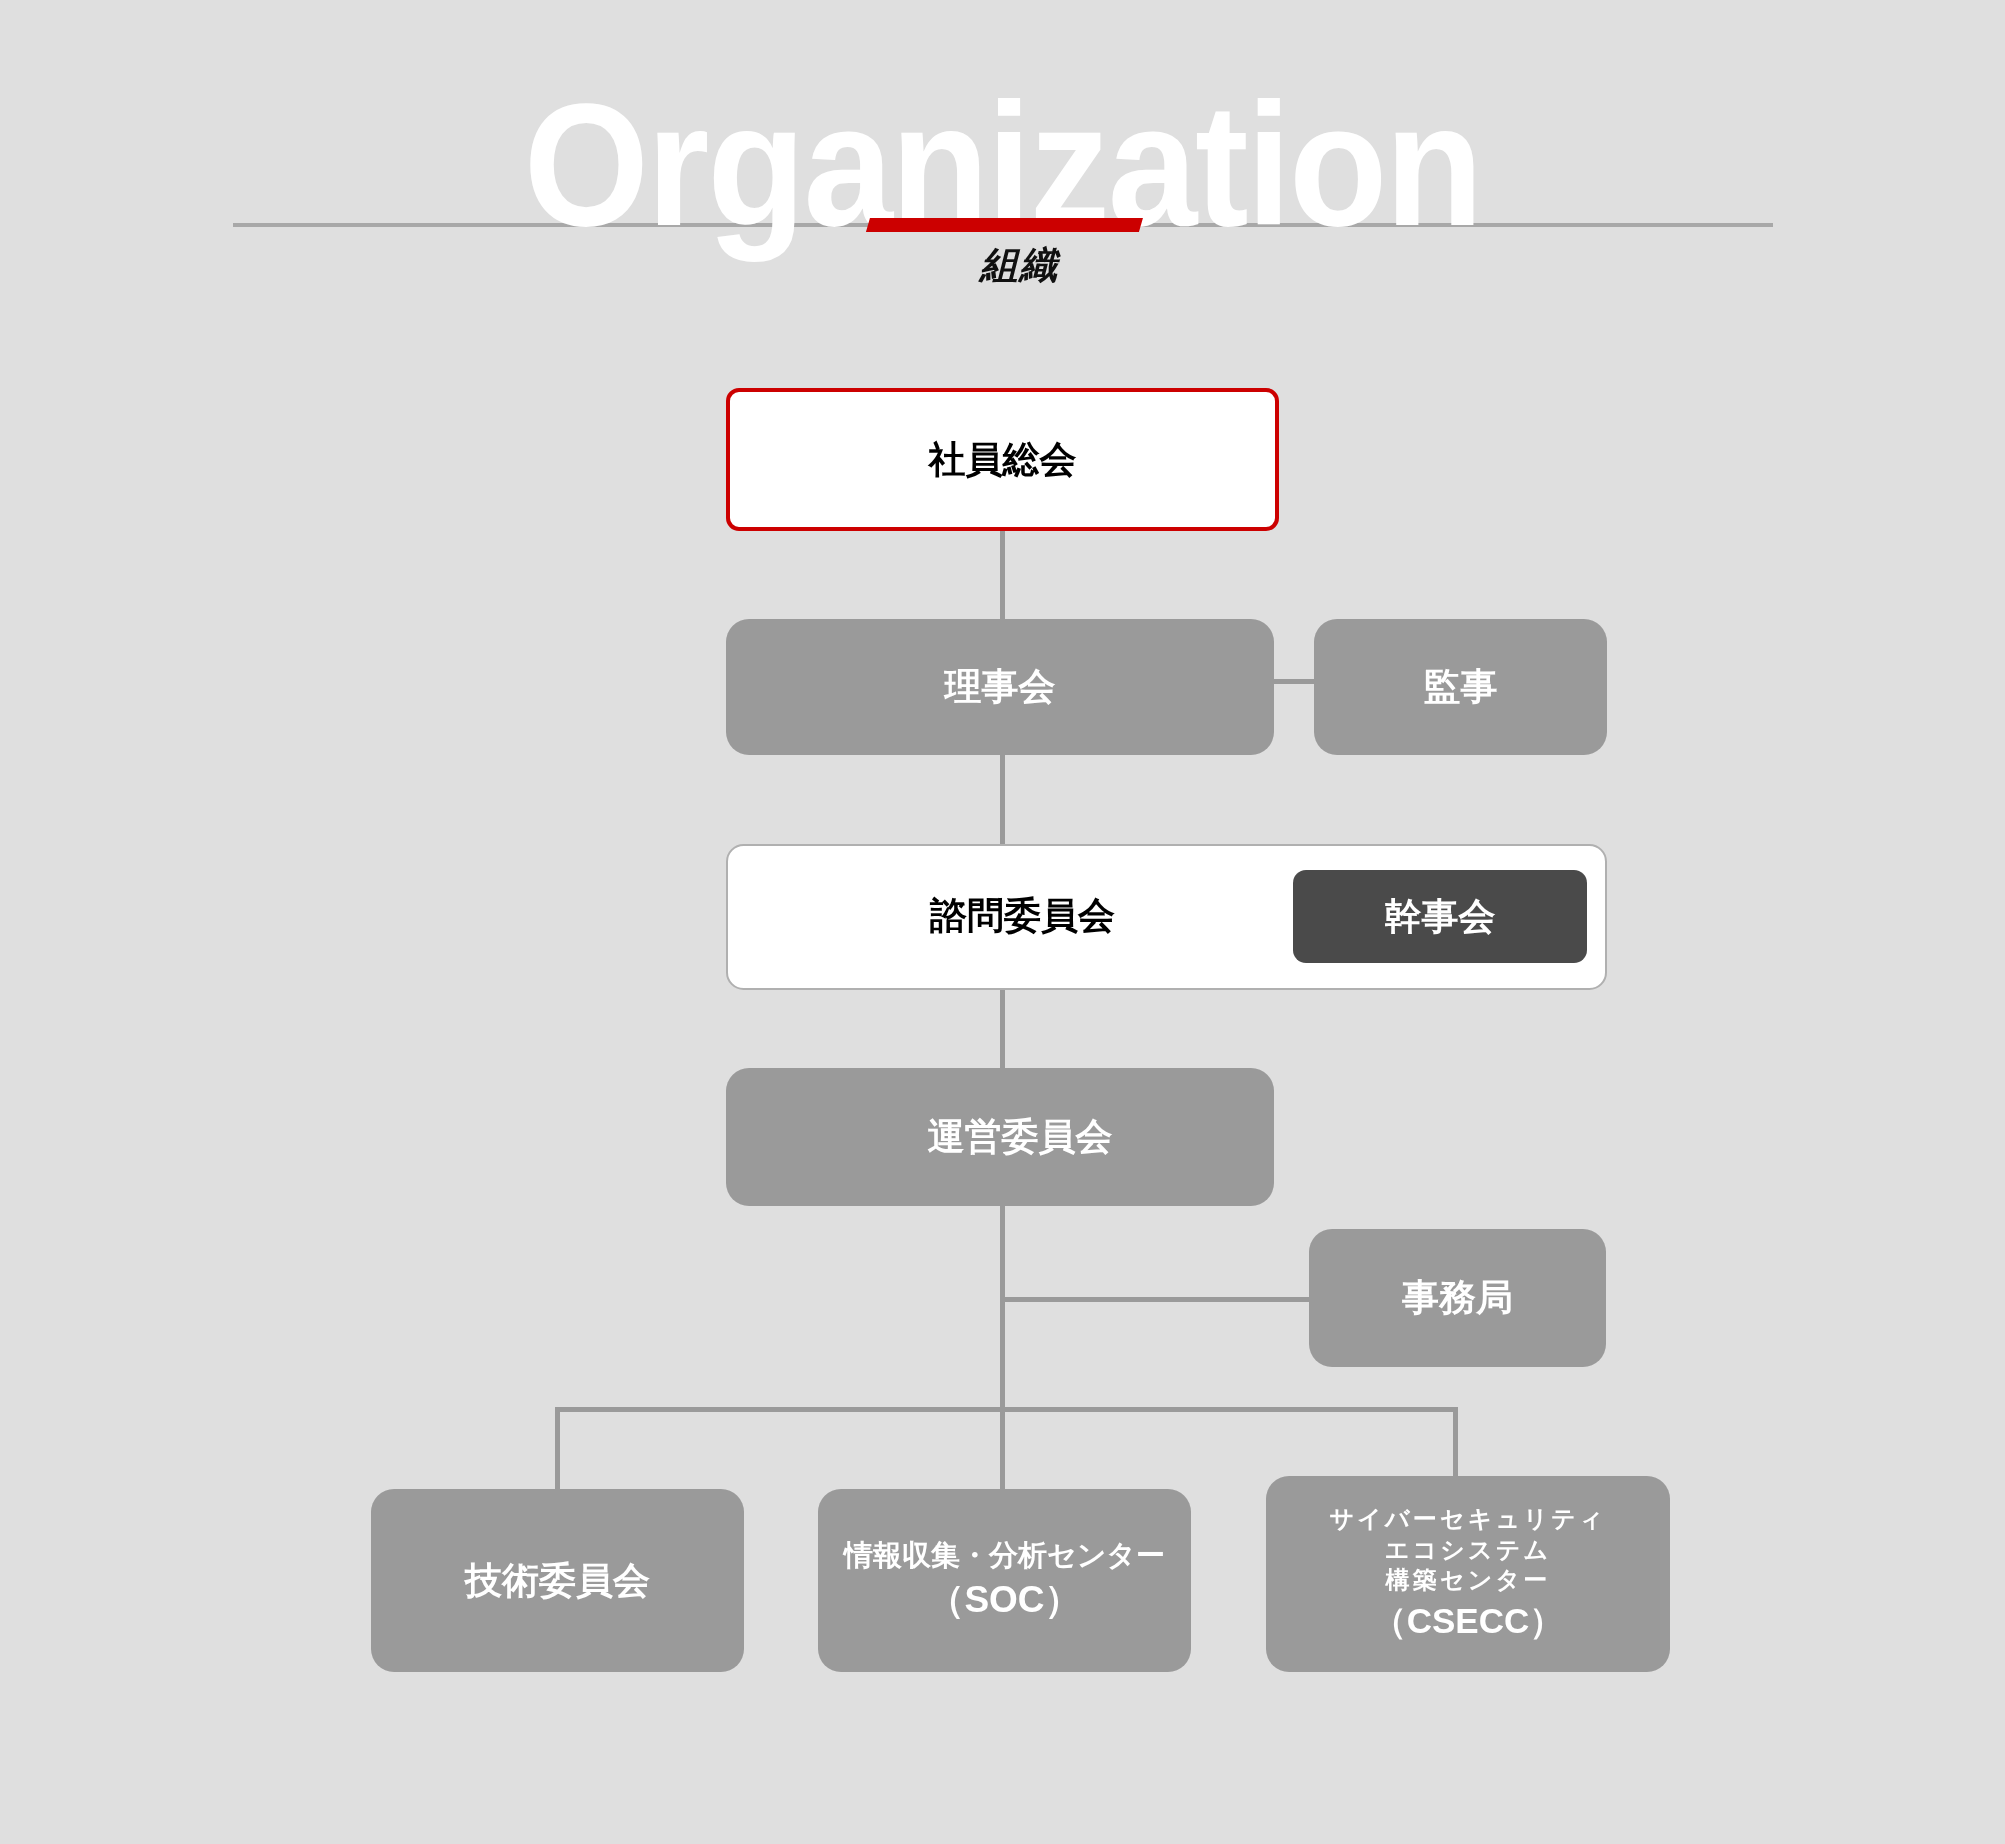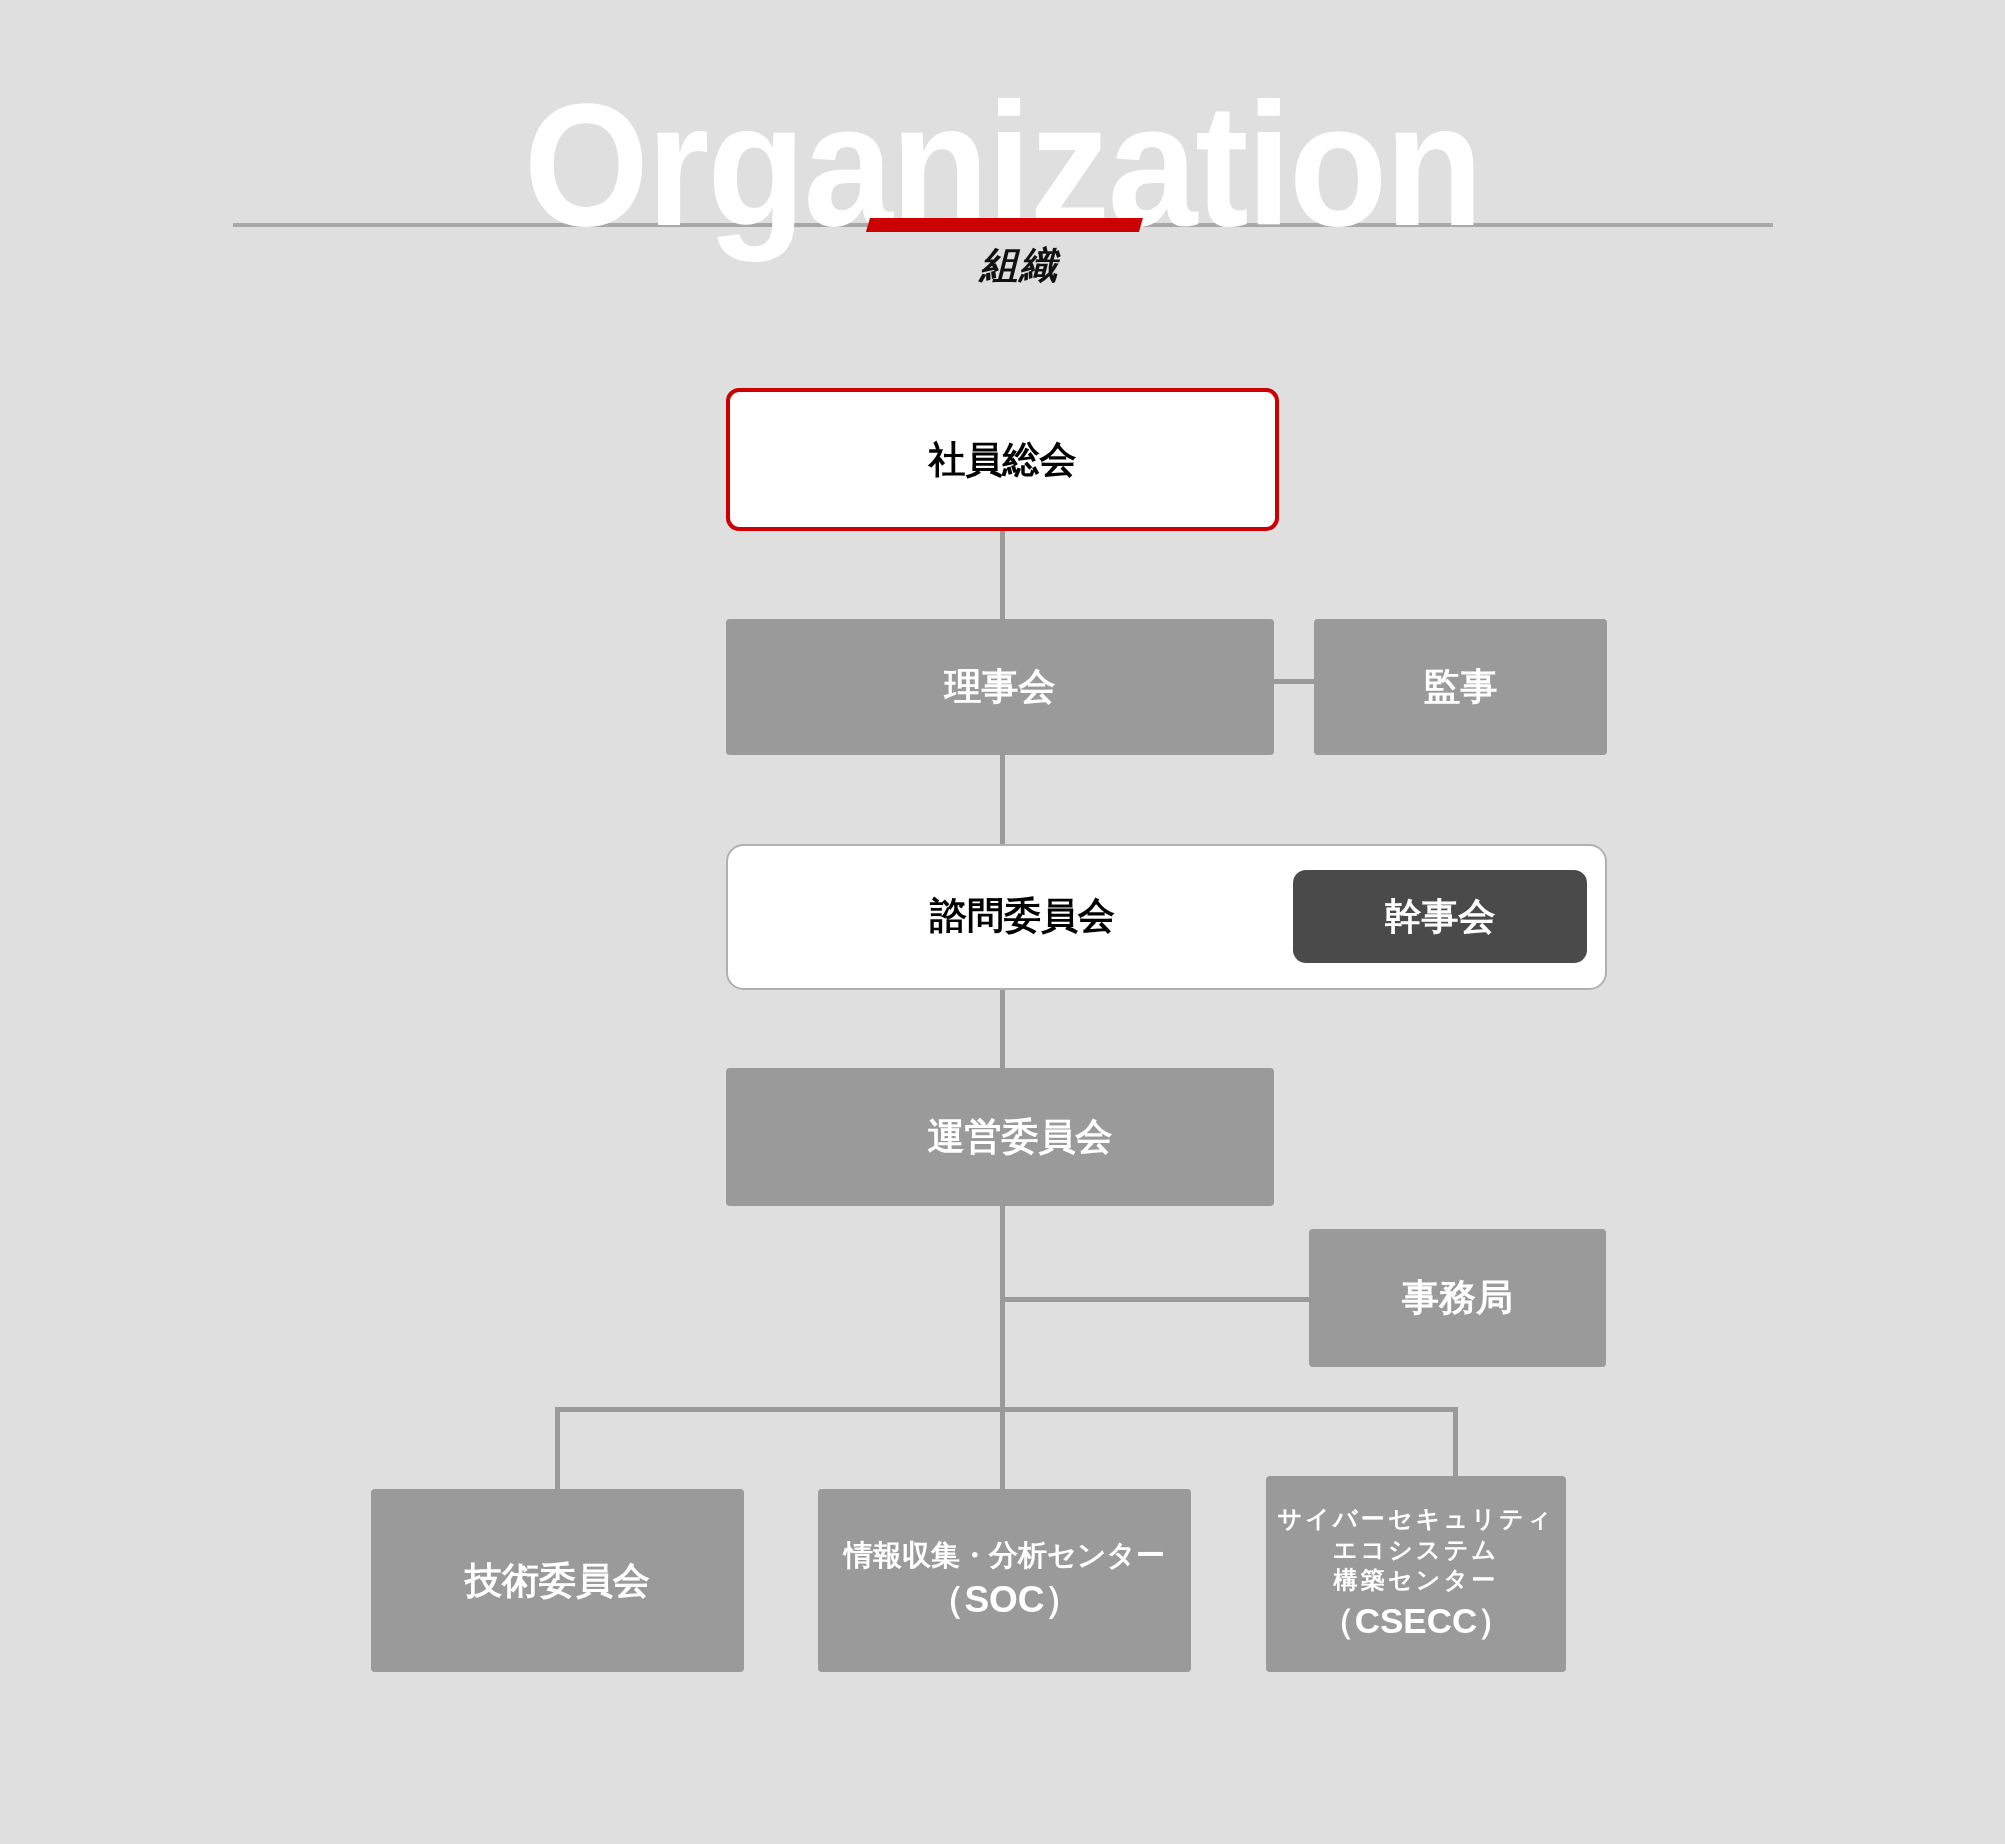--- a/index.html
+++ b/index.html
@@ -80,21 +80,21 @@
   .node {
     position: absolute;
     box-sizing: border-box;
     display: flex;
     align-items: center;
     justify-content: center;
     text-align: center;
   }
   .node-gray {
     background: #9a9a9a;
-    border-radius: 4px;
+    border-radius: 23px;
     color: #ffffff;
     font-weight: bold;
   }
   .node-white-red {
     background: #ffffff;
     border: 4px solid #cc0000;
     border-radius: 13px;
     color: #000000;
     font-weight: bold;
   }
@@ -208,21 +208,21 @@
     <span>事務局</span>
   </div>
 
   <div class="node node-gray" style="left:818px; top:1489px; width:373px; height:183px;">
     <span class="stack">
       <span class="t-36">情報収集・分析センター</span>
       <span class="abbr">（SOC）</span>
     </span>
   </div>
 
-  <div class="node node-gray" style="left:1266px; top:1476px; width:300px; height:196px;">
+  <div class="node node-gray" style="left:1266px; top:1476px; width:404px; height:196px;">
     <span class="stack">
       <span class="t-30 kana-spaced">サイバーセキュリティ</span>
       <span class="t-30 kana-spaced">エコシステム</span>
       <span class="t-30 kana-spaced">構築センター</span>
       <span class="abbr-small">（CSECC）</span>
     </span>
   </div>
 
 </div>
 

